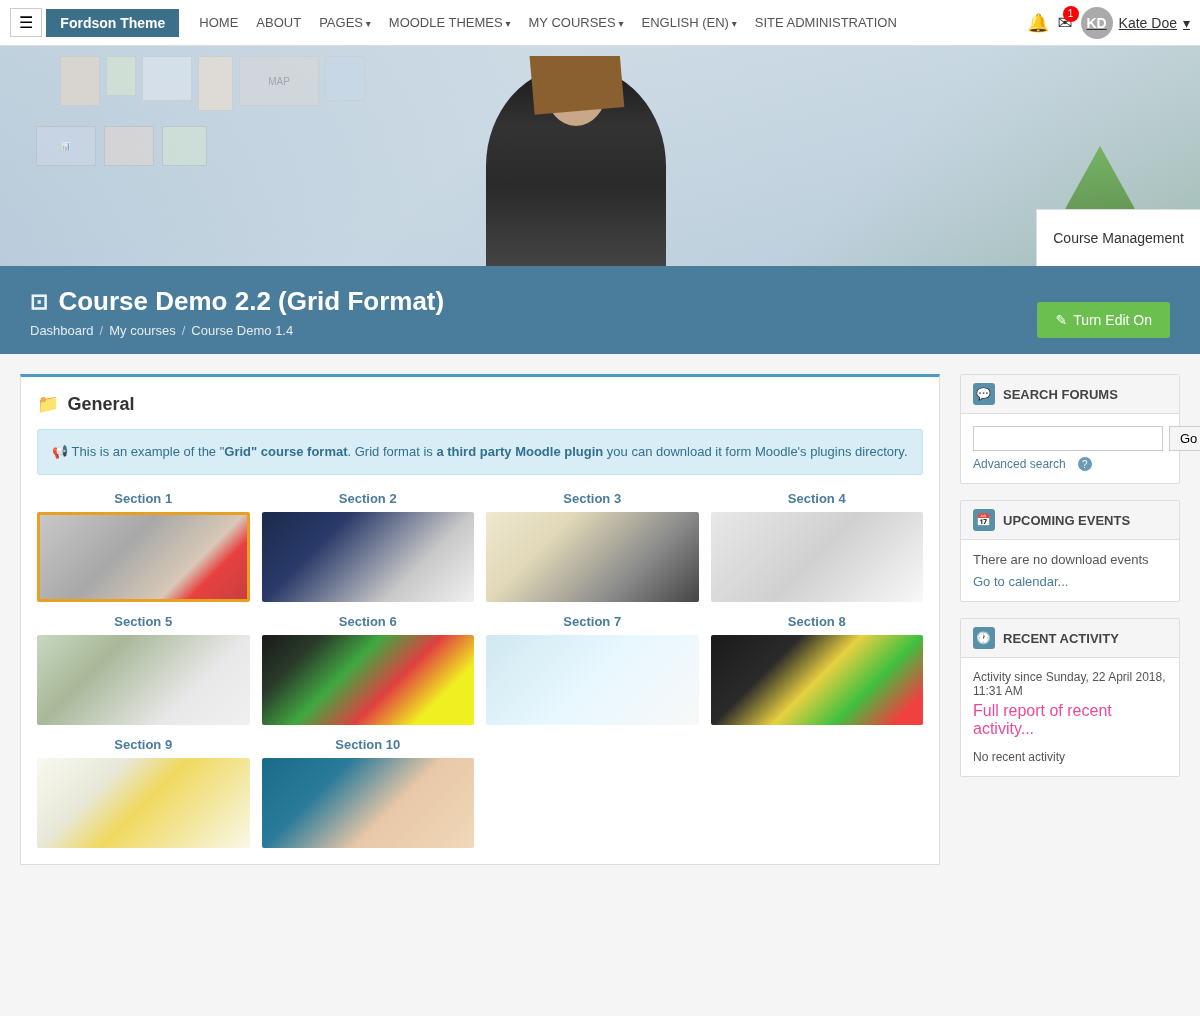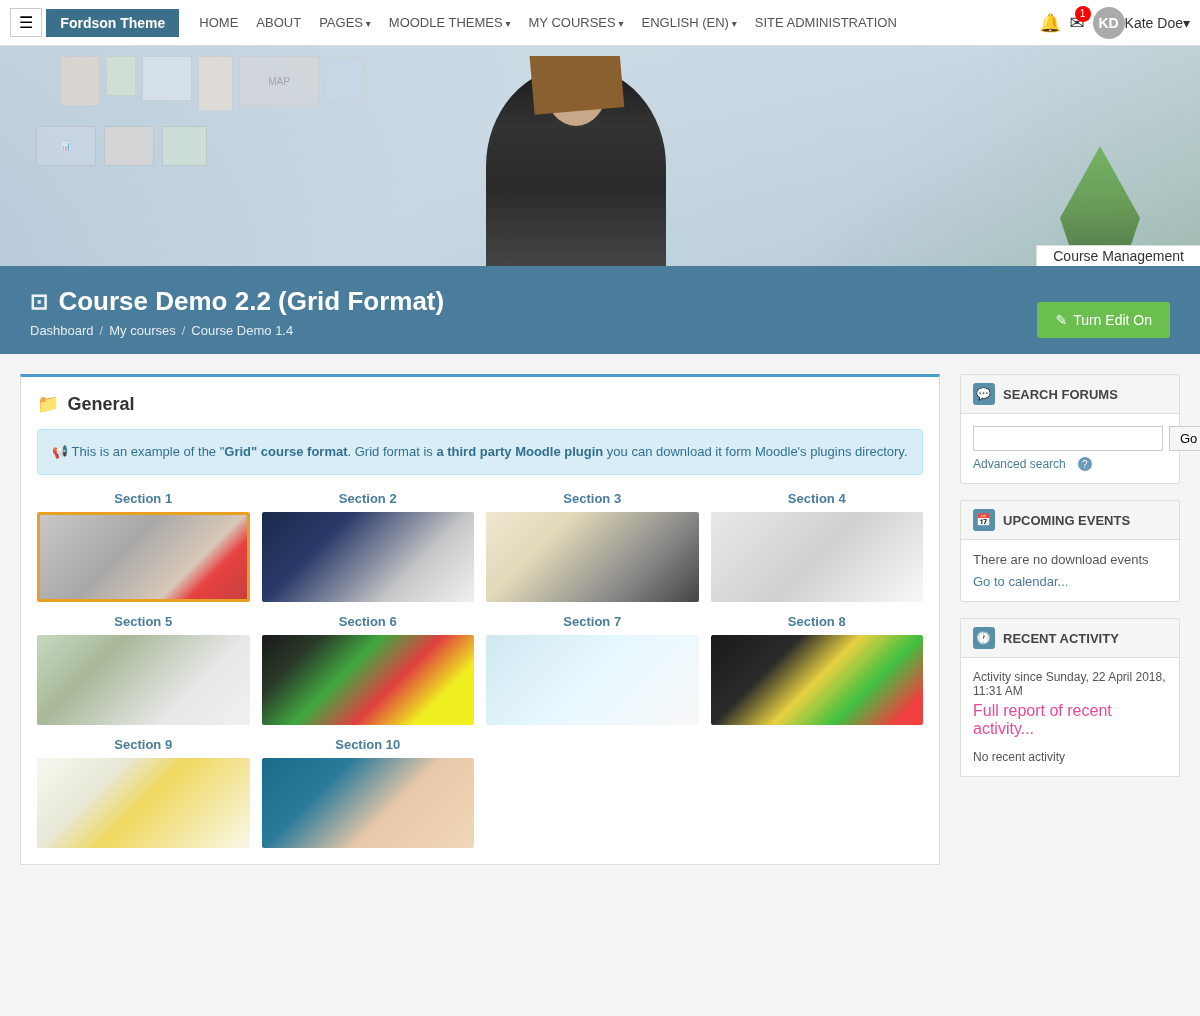--- a/index.html
+++ b/index.html
@@ -66,21 +66,23 @@
       width: 16px;
       height: 16px;
       font-size: 10px;
       display: flex;
       align-items: center;
       justify-content: center;
     }
     .navbar-user {
       display: flex;
       align-items: center;
-      cursor: pointer;
+      gap: 6px;
+      cursor: pointer;
+      text-decoration: underline;
     }
     .navbar-avatar {
       width: 32px;
       height: 32px;
       border-radius: 50%;
       background: #aaa;
       overflow: hidden;
       display: flex;
       align-items: center;
       justify-content: center;
@@ -102,21 +104,21 @@
       inset: 0;
       background: 
         linear-gradient(to bottom, rgba(200,215,225,0.7) 0%, rgba(180,200,215,0.5) 100%);
     }
     .course-mgmt-btn {
       position: absolute;
       bottom: 0;
       right: 0;
       background: #fff;
       border: none;
-      padding: 2px 16px;
+      padding: 20px 16px;
       font-size: 14px;
       color: #333;
       cursor: pointer;
       border-top: 1px solid #ddd;
       border-left: 1px solid #ddd;
     }
 
     
     .course-header {
       background: #4a7d9b;

